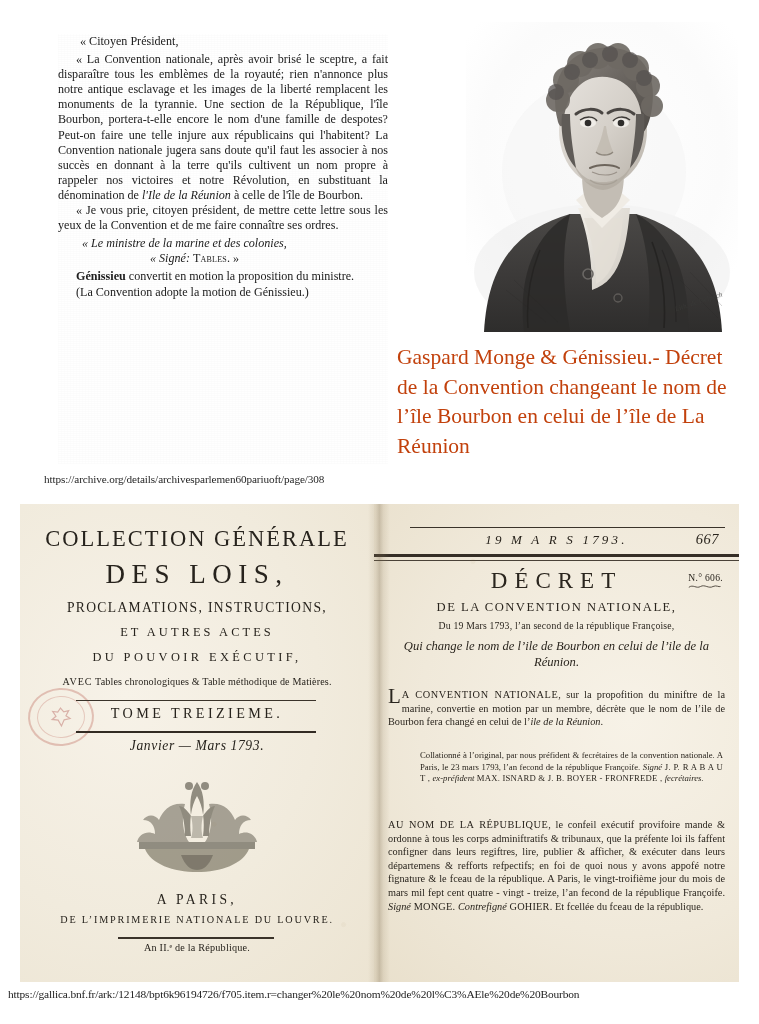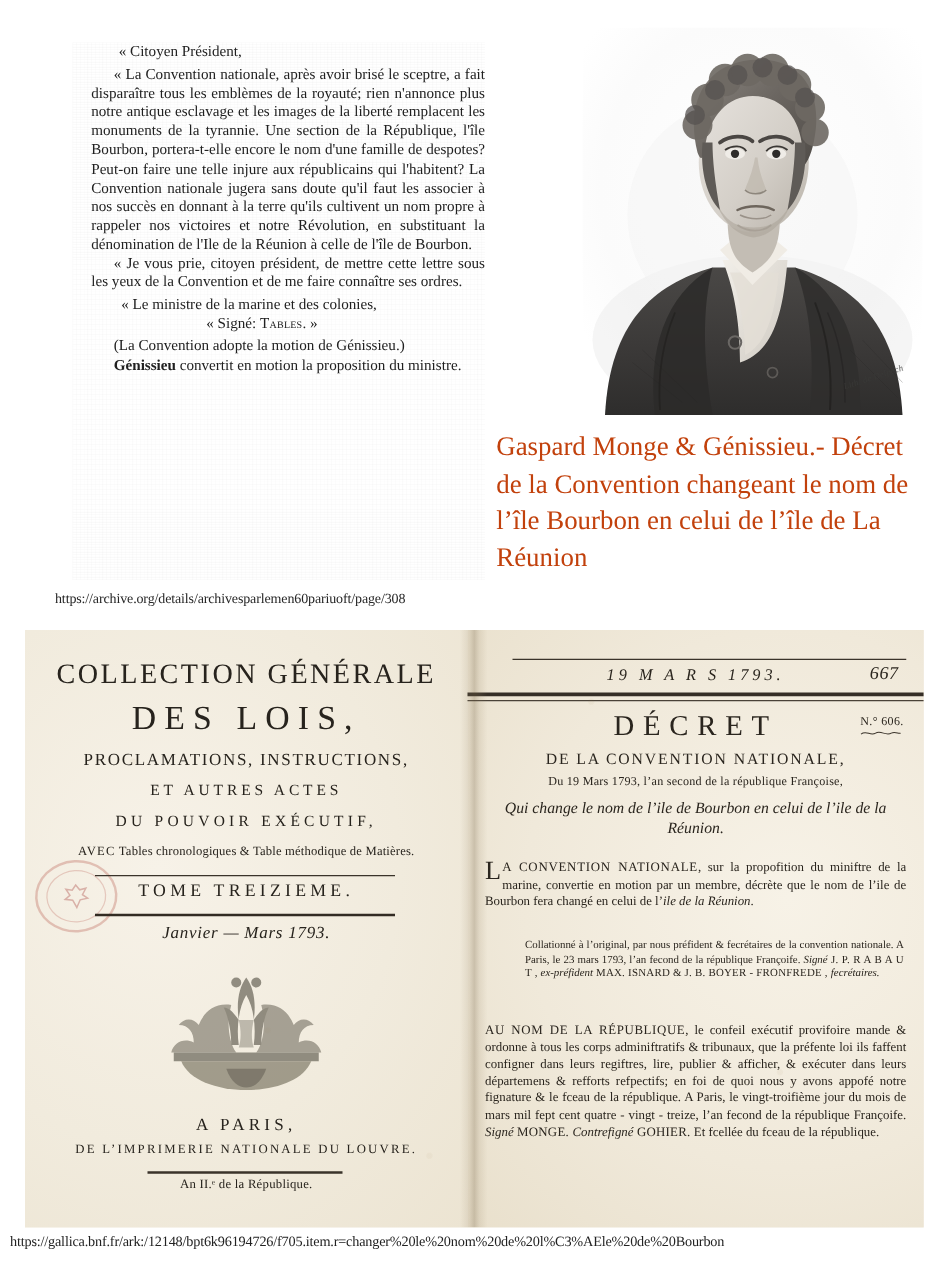--- a/index.html
+++ b/index.html
@@ -18,26 +18,25 @@
   }
   .arch-text{
     font-family:"Liberation Serif", serif;
     font-size:12.1px;
     line-height:15.1px;
     color:#2c2a28;
     text-align:justify;
     text-justify:inter-word;
     -webkit-font-smoothing:none;
     filter:contrast(1.12) saturate(0);
-    margin-left:15px;
   }
   .arch-p{margin:0 0 0 0;text-indent:18px;}
   .arch-center{text-align:center;text-indent:0;}
   .arch-indent-lg{text-indent:0;padding-left:92px;text-align:left;}
-  .arch-ital{}
+  .arch-ital{font-style:italic;}
   .sc{font-variant:small-caps;letter-spacing:.2px;}
   .bold{font-weight:bold;}
   .arch-gap{height:3px;}
 
   
   .grain{
     position:absolute;inset:0;pointer-events:none;
     background-image:
       repeating-linear-gradient(0deg, rgba(0,0,0,0.022) 0px, rgba(0,0,0,0) 1px, rgba(0,0,0,0) 2px),
       repeating-linear-gradient(90deg, rgba(0,0,0,0.018) 0px, rgba(0,0,0,0) 1px, rgba(0,0,0,0) 3px);
@@ -212,22 +211,22 @@
   <div class="archive-col">
     <div class="arch-text">
       <div class="arch-p arch-center" style="text-indent:0;text-align:left;padding-left:22px;">« Citoyen Président,</div>
       <div class="arch-gap"></div>
       <div class="arch-p"><span>« La Convention nationale, après avoir brisé le sceptre, a fait disparaître tous les emblèmes de la royauté; rien n'annonce plus notre antique esclavage et les images de la liberté remplacent les monuments de la tyrannie. Une section de la République, l'île Bourbon, portera-t-elle encore le nom d'une famille de despotes? Peut-on faire une telle injure aux républicains qui l'habitent? La Convention nationale jugera sans doute qu'il faut les associer à nos succès en donnant à la terre qu'ils cultivent un nom propre à rappeler nos victoires et notre Révolution, en substituant la dénomination de </span><span class="arch-ital">l'Ile de la Réunion</span><span> à celle de l'île de Bourbon.</span></div>
       <div class="arch-p">« Je vous prie, citoyen président, de mettre cette lettre sous les yeux de la Convention et de me faire connaître ses ordres.</div>
       <div class="arch-gap"></div>
       <div class="arch-p arch-ital" style="text-indent:0;padding-left:24px;">« Le ministre de la marine et des colonies,</div>
       <div class="arch-p arch-indent-lg"><span class="arch-ital">« Signé: </span><span class="sc">Tables</span><span>. »</span></div>
       <div class="arch-gap"></div>
+      <div class="arch-p"><span class="bold">Génissieu</span><span> convertit en motion la proposition du ministre.</span></div>
       <div class="arch-p">(La Convention adopte la motion de Génissieu.)</div>
-      <div class="arch-p"><span class="bold">Génissieu</span><span> convertit en motion la proposition du ministre.</span></div>
     </div>
     <div class="grain"></div>
   </div>
 
   <div class="archive-url">https://archive.org/details/archivesparlemen60pariuoft/page/308</div>
 
   <div class="portrait-wrap">
     <svg class="portrait-svg" viewBox="0 0 272 310">
       <defs>
         <radialGradient id="bgv" cx="50%" cy="42%" r="62%">

